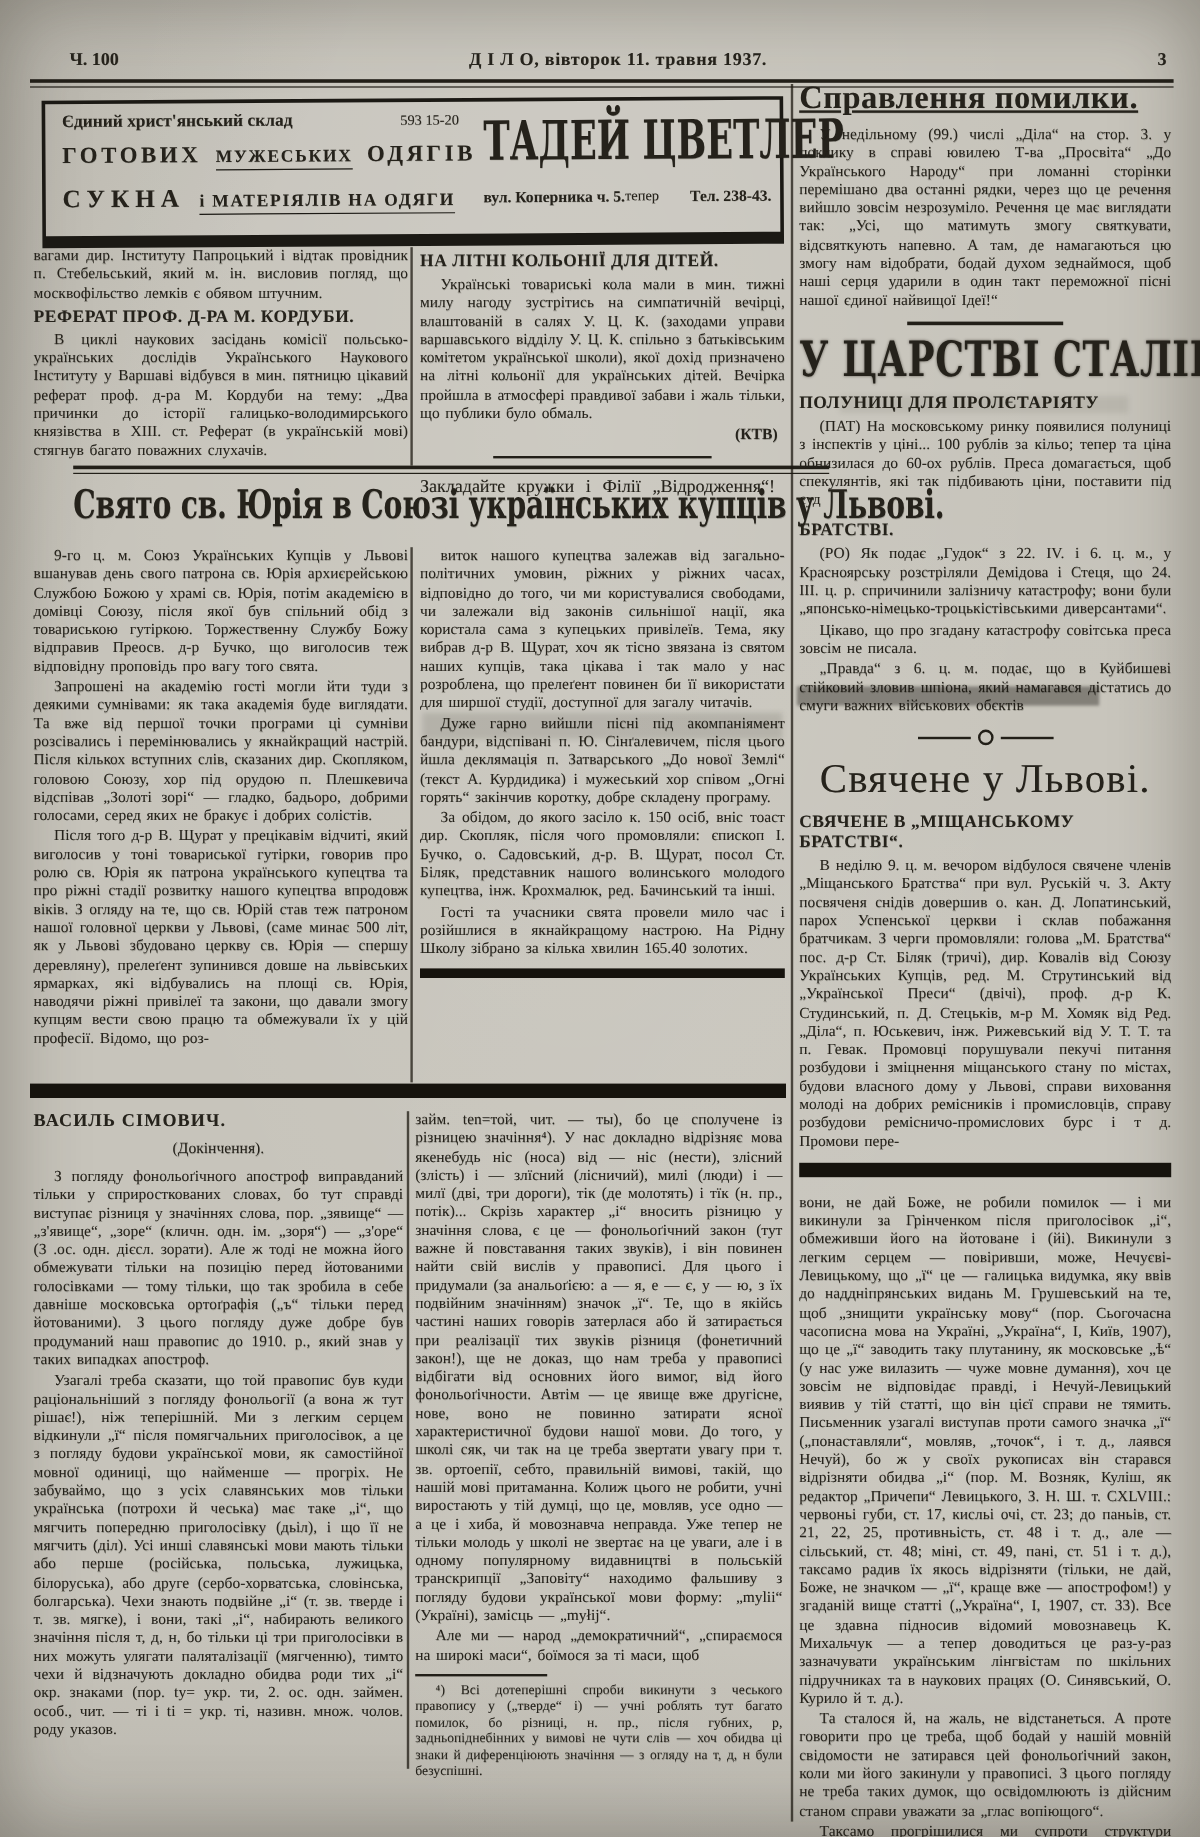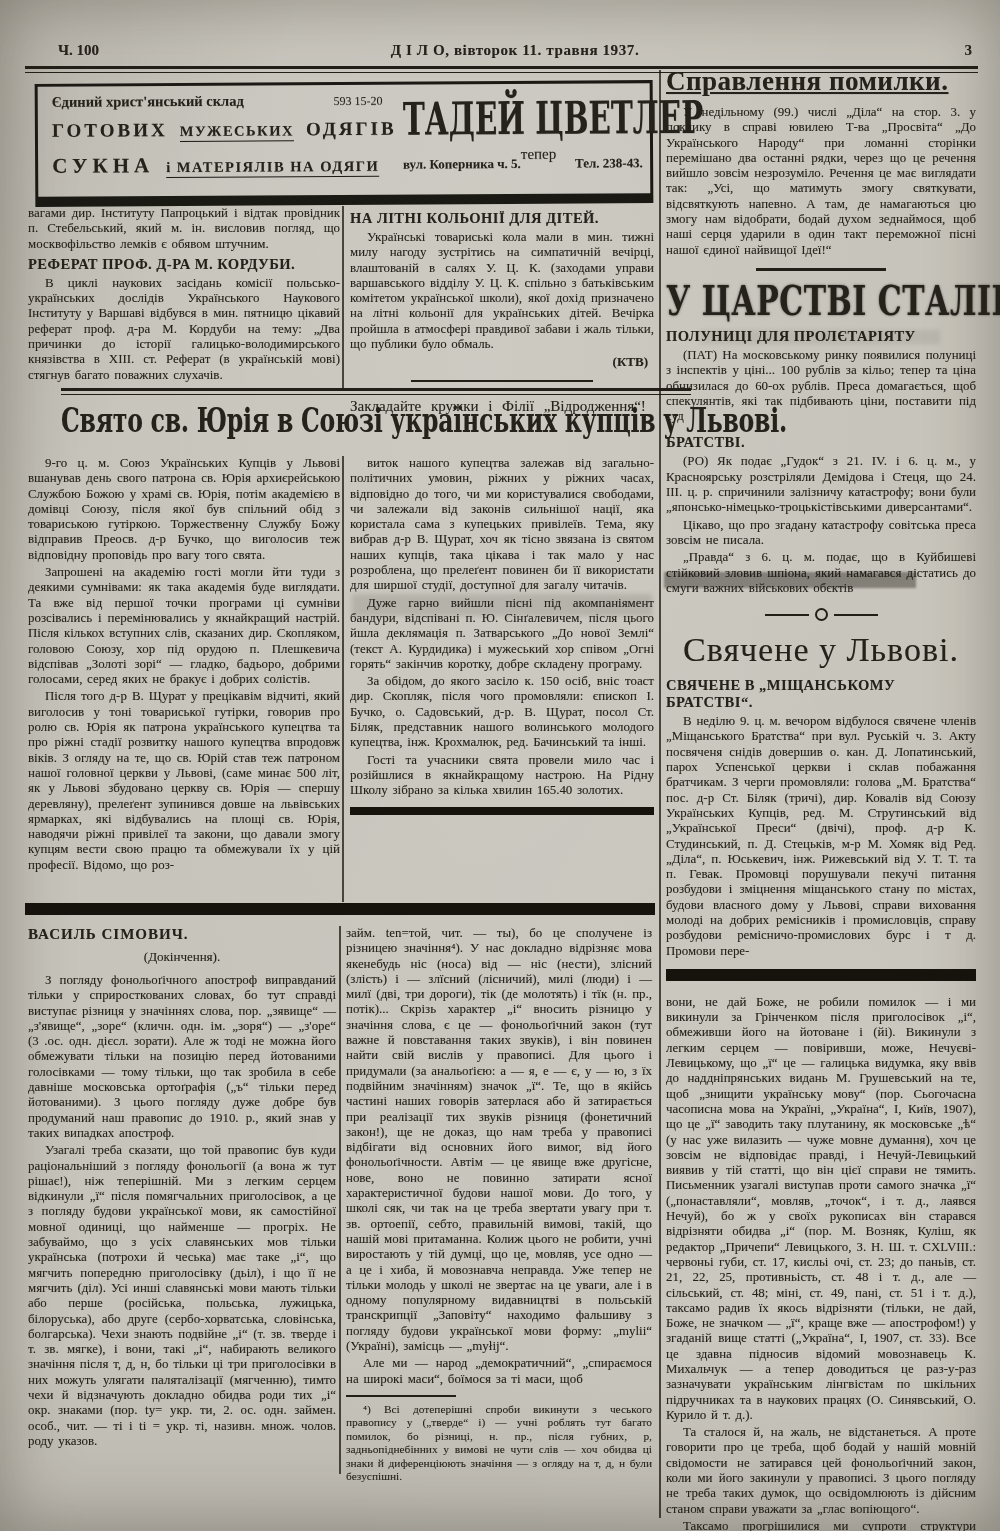--- a/index.html
+++ b/index.html
@@ -29,21 +29,21 @@
   .ad-left{flex:1;padding:7px 6px 4px 14px;}
   .ad-r1{display:flex;align-items:baseline;font-weight:bold;font-size:14.5px;}
   .ad-ref{font-weight:normal;font-size:12px;margin-left:auto;margin-right:14px;}
   .ad-r2{margin-top:9px;display:flex;align-items:baseline;gap:12px;font-weight:bold;}
   .w-big{font-size:19px;letter-spacing:3px;}
   .w-und{font-size:14.5px;letter-spacing:1.5px;border-bottom:1.5px solid #1b1914;padding-bottom:1px;}
   .ad-r3{margin-top:11px;display:flex;align-items:baseline;gap:12px;font-weight:bold;}
   .w-huge{font-size:21px;letter-spacing:5px;}
   .ad-right{width:248px;position:relative;padding-top:8px;}
   .brand{font-size:30px;font-weight:bold;white-space:nowrap;display:inline-block;transform:scale(.98,1.5);transform-origin:left top;letter-spacing:0px;font-family:"DejaVu Serif",serif;}
-  .ad-note{position:absolute;left:118px;top:62px;font-size:15px;}
+  .ad-note{position:absolute;left:118px;top:72px;font-size:12px;}
   .ad-row2{position:absolute;left:0;right:8px;top:72px;display:flex;justify-content:space-between;font-weight:bold;font-size:13px;white-space:nowrap;}
   
   .col{position:absolute;}
   .h-small{font-weight:bold;font-size:14.5px;margin:4px 0 3px;letter-spacing:.5px;}
   .sig{text-align:right;font-weight:bold;font-size:13px;padding-right:6px;}
   .mini-rule{border-top:2px solid #221f18;width:60%;margin:10px auto 8px;}
   .slogan1{font-weight:normal;font-size:15px;text-align:justify;word-spacing:6px;margin-top:16px;}
   .feature-head{position:absolute;left:37px;top:388px;width:630px;margin-left:24px;}
   .feature-head h1{margin:6px 0 0;font-size:23.5px;font-weight:bold;white-space:nowrap;display:inline-block;transform:scaleY(1.4);transform-origin:left top;letter-spacing:-0.2px;font-family:"DejaVu Serif",serif;}
   .bar{background:#16130d;height:8px;margin:8px 0;}
@@ -148,21 +148,21 @@
 
   <div class="rcol">
     <div class="h-corr">Справлення помилки.</div>
     <p>У недільному (99.) числі „Діла“ на стор. 3. у поклику в справі ювилею Т-ва „Просвіта“ „До Українського Народу“ при ломанні сторінки перемішано два останні рядки, через що це речення вийшло зовсім незрозуміло. Речення це має виглядати так: „Усі, що матимуть змогу святкувати, відсвяткують напевно. А там, де намагаються цю змогу нам відобрати, бодай духом зеднаймося, щоб наші серця ударили в один такт переможної пісні нашої єдиної найвищої Ідеї!“</p>
     <div class="hr-short"></div>
 
     <div class="h-stalin"><span>У ЦАРСТВІ СТАЛІНА.</span></div>
     <div class="h-small">ПОЛУНИЦІ ДЛЯ ПРОЛЄТАРІЯТУ</div>
     <p>(ПАТ) На московському ринку появилися полуниці з інспектів у ціні... 100 рублів за кільо; тепер та ціна обнизилася до 60-ох рублів. Преса домагається, щоб спекулянтів, які так підбивають ціни, поставити під суд</p>
     <div class="h-small" style="margin-top:10px;">БРАТСТВІ.</div>
-    <p>(РО) Як подає „Гудок“ з 21. IV. і 6. ц. м., у Красноярську розстріляли Демідова і Стеця, що 24. III. ц. р. спричинили залізничу катастрофу; вони були „японсько-німецько-троцькістівськими диверсантами“.</p>
+    <p>(РО) Як подає „Гудок“ з 22. IV. і 6. ц. м., у Красноярську розстріляли Демідова і Стеця, що 24. III. ц. р. спричинили залізничу катастрофу; вони були „японсько-німецько-троцькістівськими диверсантами“.</p>
     <p>Цікаво, що про згадану катастрофу совітська преса зовсім не писала.</p>
     <p>„Правда“ з 6. ц. м. подає, що в Куйбишеві стійковий зловив шпіона, який намагався дістатись до смуги важних військових обєктів</p>
 
     <div class="div-o">
       <div class="ln"></div>
       <div class="crc"></div>
       <div class="ln"></div>
     </div>
 
     <div class="h-svia">Свячене у Львові.</div>

